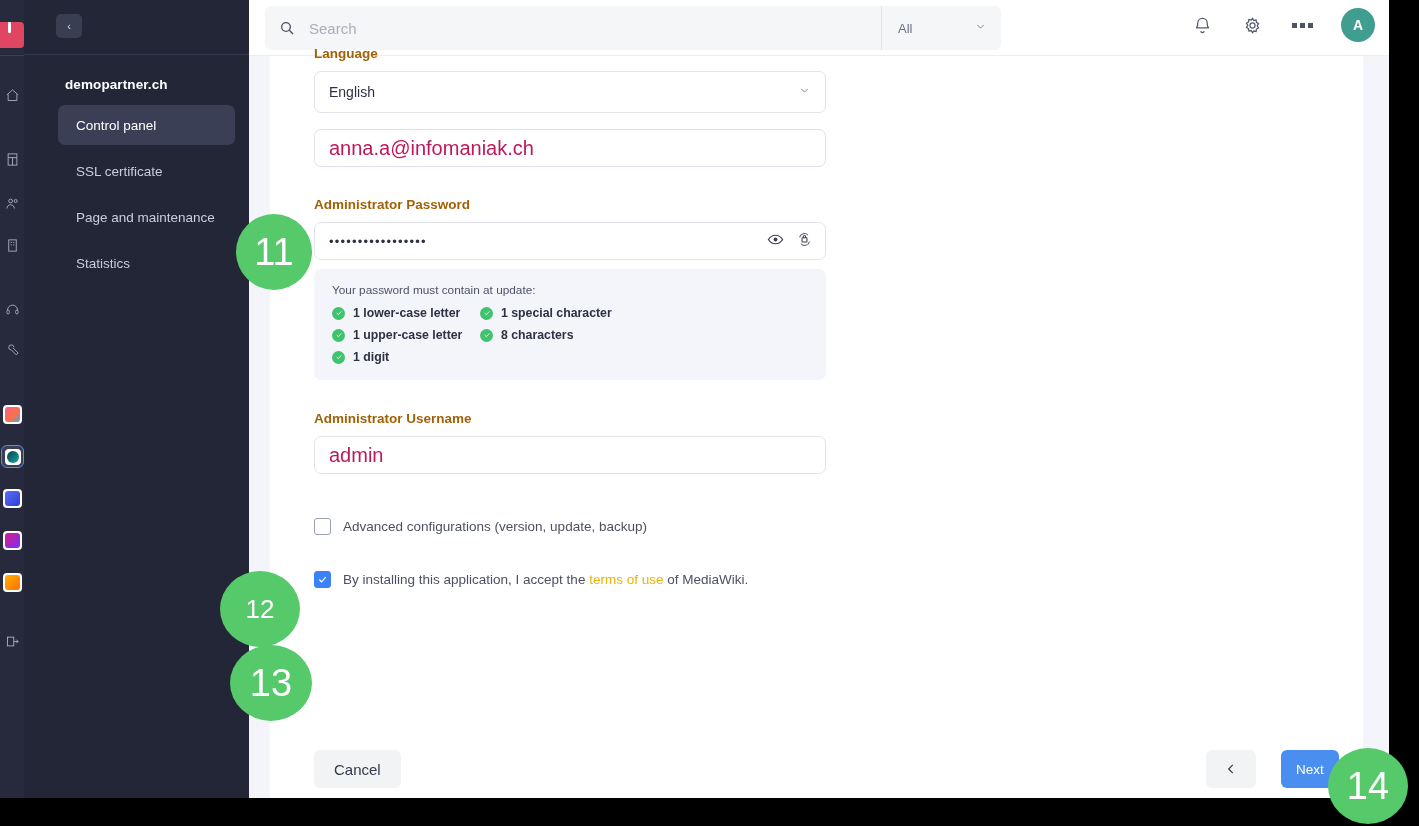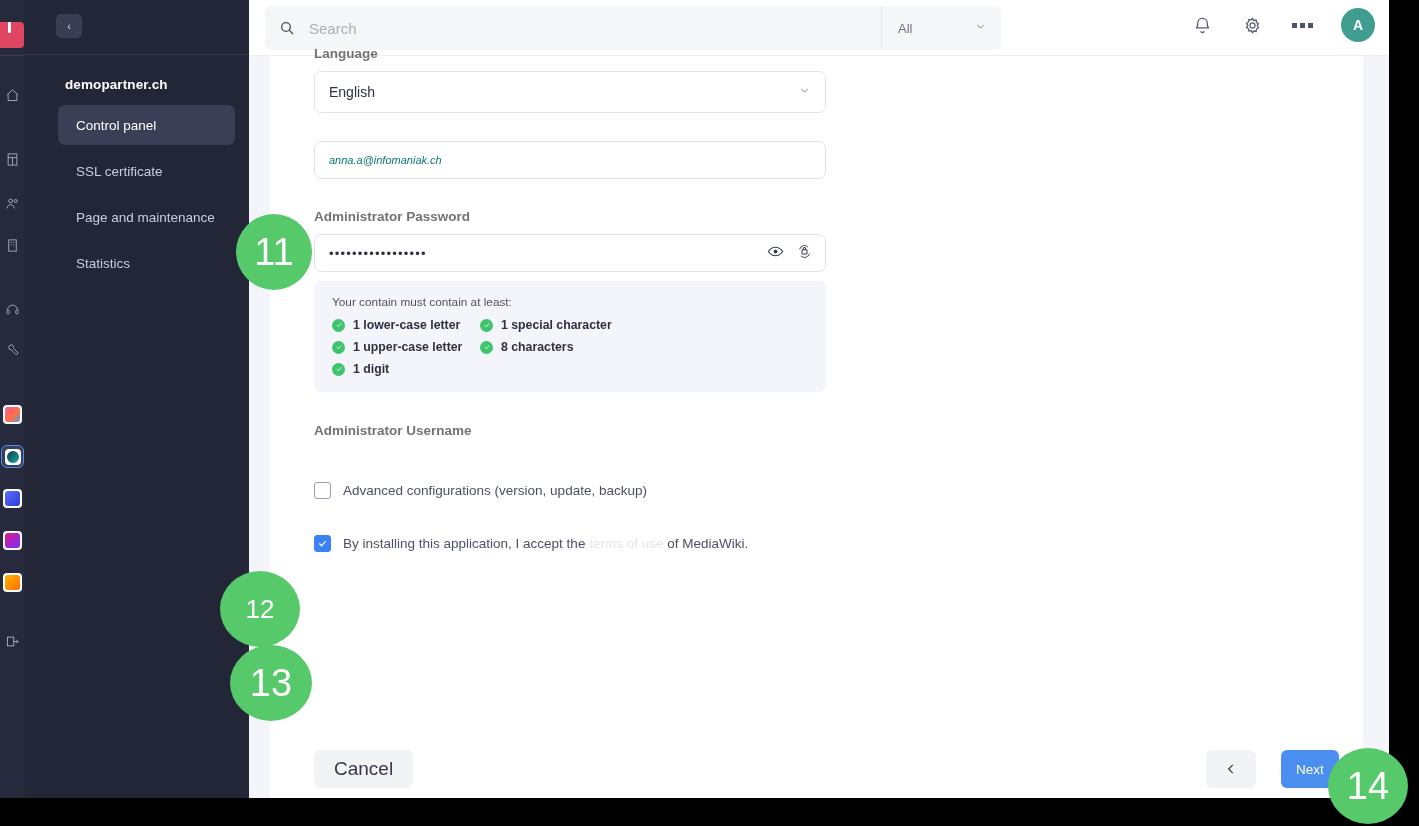--- a/index.html
+++ b/index.html
@@ -117,29 +117,29 @@
   .grid-ico i { width: 5px; height: 5px; background: #4d soát; }
   .grid-ico i { background: #4d5264; display: block; }
   .avatar {
     width: 34px; height: 34px; border-radius: 50%; background: #3f9e8f;
     color: #fff; font-size: 14px; font-weight: 600;
     display: flex; align-items: center; justify-content: center; cursor: pointer;
   }
 
   
   .form { position: absolute; left: 314px; top: 46px; width: 512px; z-index: 7; }
-  .f-label { font-size: 13.5px; font-weight: 700; color: #737373; margin-bottom: 10px; }
+  .f-label { font-size: 13.5px; font-weight: 700; color: #a16207; margin-bottom: 10px; }
   .f-field {
     width: 512px; height: 38px; border: 1px solid #e2e3ea; border-radius: 7px;
     background: #fff; display: flex; align-items: center; padding: 0 14px;
     font-size: 14px; color: #2d3142; position: relative;
   }
   .f-field input {
     border: none; outline: none; background: transparent; width: 100%;
-    font-family: "Liberation Sans", sans-serif; font-size: 11px; color: #0f766e; font-style: italic;
+    font-family: "Liberation Sans", sans-serif; font-size: 20px; color: #be185d;
   }
   .sel-caret { margin-left: auto; color: #8a8f a3; }
   .sel-caret svg { width: 13px; height: 13px; stroke: #7b8095; fill: none; stroke-width: 1.8; }
   .pwd-dots { letter-spacing: 1.2px; font-size: 13px; color: #2d3142; }
   .pwd-actions { position: absolute; right: 12px; display: flex; gap: 12px; align-items: center; }
   .pwd-actions svg { width: 17px; height: 17px; }
 
   .pw-hint {
     width: 512px; background: #f4f4fb; border-radius: 7px;
     padding: 14px 18px 16px 18px; margin-top: 9px;
@@ -157,27 +157,27 @@
   .cbox {
     width: 17px; height: 17px; border: 1.5px solid #9aa0b1; border-radius: 3px;
     background: #fff; flex: none; cursor: pointer;
   }
   .cbox.checked {
     background: #3b82f6; border-color: #3b82f6;
     display: flex; align-items: center; justify-content: center;
   }
   .cbox.checked svg { width: 11px; height: 11px; stroke: #fff; fill: none; stroke-width: 2.6; }
   .cb-text { font-size: 13.5px; color: #4c5062; }
-  .cb-link { color: #e5e5e5; cursor: pointer; }
+  .cb-link { color: #eab308; cursor: pointer; }
 
   
   .btn-cancel {
     position: absolute; left: 314px; top: 750px; z-index: 7;
     height: 38px; padding: 0 20px; background: #f2f3f5; border: none; border-radius: 6px;
-    font-family: "Liberation Sans", sans-serif; font-size: 19px; color: #34384a; cursor: pointer;
+    font-family: "Liberation Sans", sans-serif; font-size: 15px; color: #34384a; cursor: pointer;
   }
   .btn-prev {
     position: absolute; left: 1206px; top: 750px; z-index: 7;
     width: 50px; height: 38px; background: #f2f3f5; border: none; border-radius: 6px;
     display: flex; align-items: center; justify-content: center; cursor: pointer;
   }
   .btn-prev svg { width: 14px; height: 14px; stroke: #34384a; fill: none; stroke-width: 2; }
   .btn-next {
     position: absolute; left: 1281px; top: 750px; z-index: 7;
     width: 58px; height: 38px; background: #4a8ef0; border: none; border-radius: 6px;
@@ -327,21 +327,21 @@
           <i></i>
           <i></i>
       </span>
       <span class="avatar">A</span>
     </div>
   </div>
 
   <div class="form">
 
     <div class="f-label">Language</div>
-    <div class="f-field" style="height:42px;margin-bottom:28px">
+    <div class="f-field" style="height:42px;margin-bottom:16px">
       <span>English</span>
       <span class="sel-caret">
         <svg viewBox="0 0 24 24">
             <polyline points="6 9 12 15 18 9"></polyline>
           </svg>
       </span>
     </div>
 
     <div class="f-field" style="height:38px;margin-bottom:30px">
       <input type="text" value="anna.a@infomaniak.ch" style="">
@@ -362,21 +362,21 @@
               <path d="M5 9a7 7 0 0 1 12-3" fill="none" stroke="#5a5f72" stroke-width="1.5"></path>
               <path d="M19 15a7 7 0 0 1-12 3" fill="none" stroke="#5a5f72" stroke-width="1.5"></path>
               <rect x="8.5" y="9.5" width="7" height="6" rx="1" fill="none" stroke="#3a3e50" stroke-width="1.5"></rect>
               <path d="M10.3 9.5V8a1.7 1.7 0 0 1 3.4 0v1.5" fill="none" stroke="#3a3e50" stroke-width="1.5"></path>
             </svg>
         </span>
       </span>
     </div>
 
     <div class="pw-hint">
-      <div class="pw-hint-title">Your contain must contain at least:</div>
+      <div class="pw-hint-title">Your password must contain at update:</div>
       <div class="pw-grid">
         <div class="pw-req">
           <span class="tick">
               <svg viewBox="0 0 24 24">
                 <polyline points="5 12 10 17 19 7"></polyline>
               </svg>
             </span>
           <span>1 lower-case letter</span>
         </div>
         <div class="pw-req">
@@ -408,20 +408,23 @@
               <svg viewBox="0 0 24 24">
                 <polyline points="5 12 10 17 19 7"></polyline>
               </svg>
             </span>
           <span>1 digit</span>
         </div>
       </div>
     </div>
 
     <div class="f-label" style="margin-top:31px">Administrator Username</div>
+    <div class="f-field" style="height:38px">
+      <input type="text" value="admin" style="">
+    </div>
 
     <div class="cb-row" style="margin-top:44px">
       <span class="cbox"></span>
       <span class="cb-text">Advanced configurations (version, update, backup)</span>
     </div>
 
     <div class="cb-row" style="margin-top:36px">
       <span class="cbox checked">
         <svg viewBox="0 0 24 24">
             <polyline points="5 12 10 17 19 7"></polyline>

